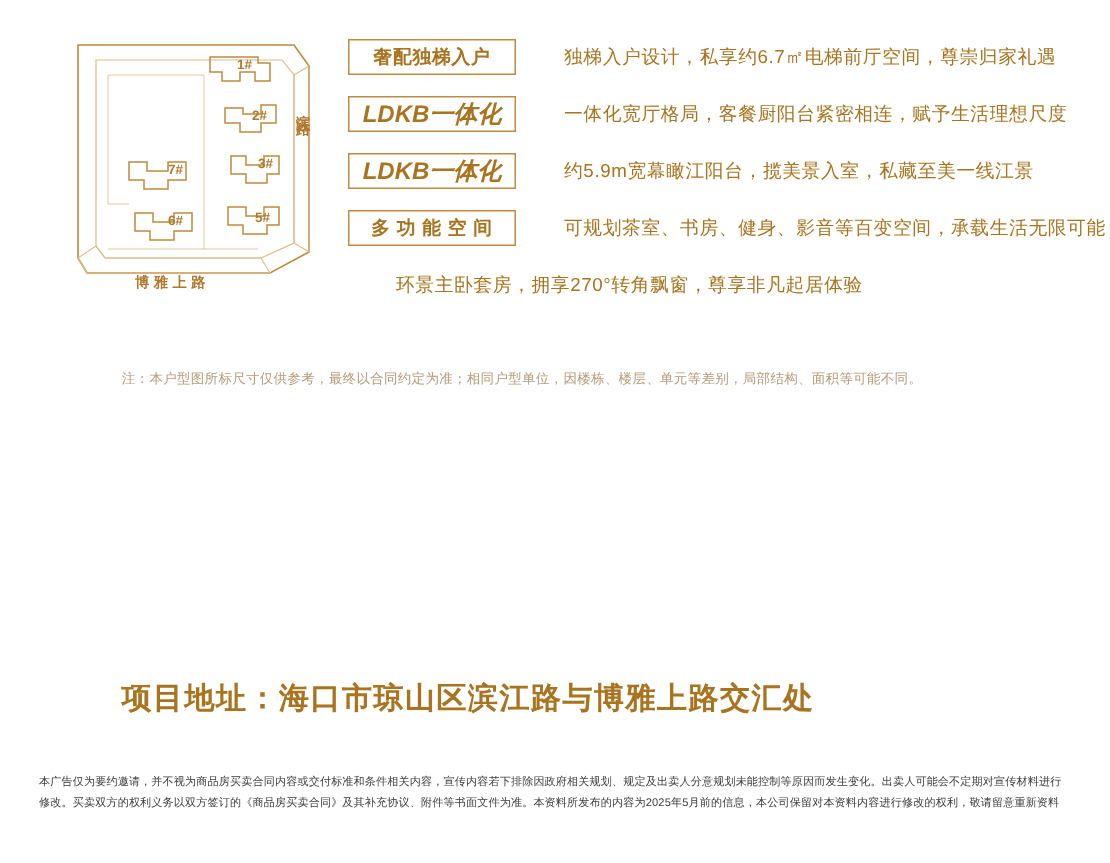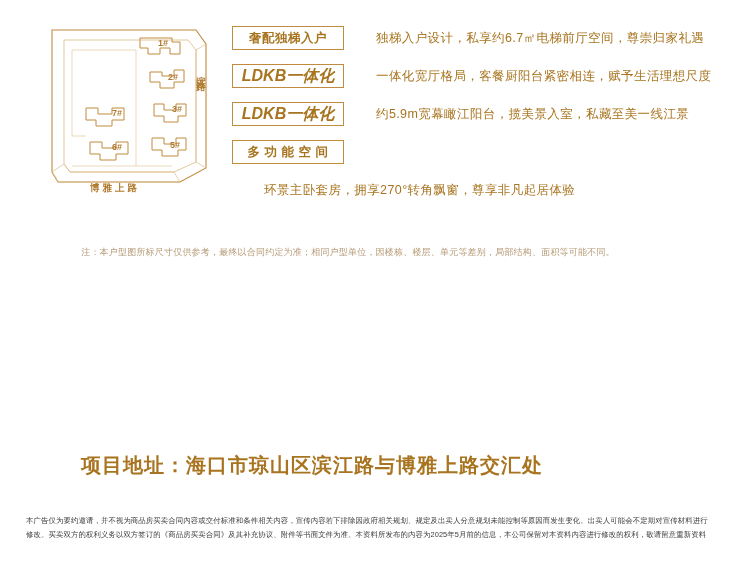--- a/index.html
+++ b/index.html
@@ -177,20 +177,21 @@
   <div class="feature-row">
     <div class="feature-tag tight">LDKB一体化</div>
     <div class="feature-text">一体化宽厅格局，客餐厨阳台紧密相连，赋予生活理想尺度</div>
   </div>
   <div class="feature-row">
     <div class="feature-tag tight">LDKB一体化</div>
     <div class="feature-text">约5.9m宽幕瞰江阳台，揽美景入室，私藏至美一线江景</div>
   </div>
   <div class="feature-row">
     <div class="feature-tag">多 功 能 空 间</div>
+    <div class="feature-text">可规划茶室、书房、健身、影音等百变空间，承载生活无限可能</div>
   </div>
   <div class="feature-row">
     <div class="feature-text">环景主卧套房，拥享270°转角飘窗，尊享非凡起居体验</div>
   </div>
 </div>
 
 <div id="plan-note">注：本户型图所标尺寸仅供参考，最终以合同约定为准；相同户型单位，因楼栋、楼层、单元等差别，局部结构、面积等可能不同。</div>
 
 <div id="address">项目地址：海口市琼山区滨江路与博雅上路交汇处</div>
 

